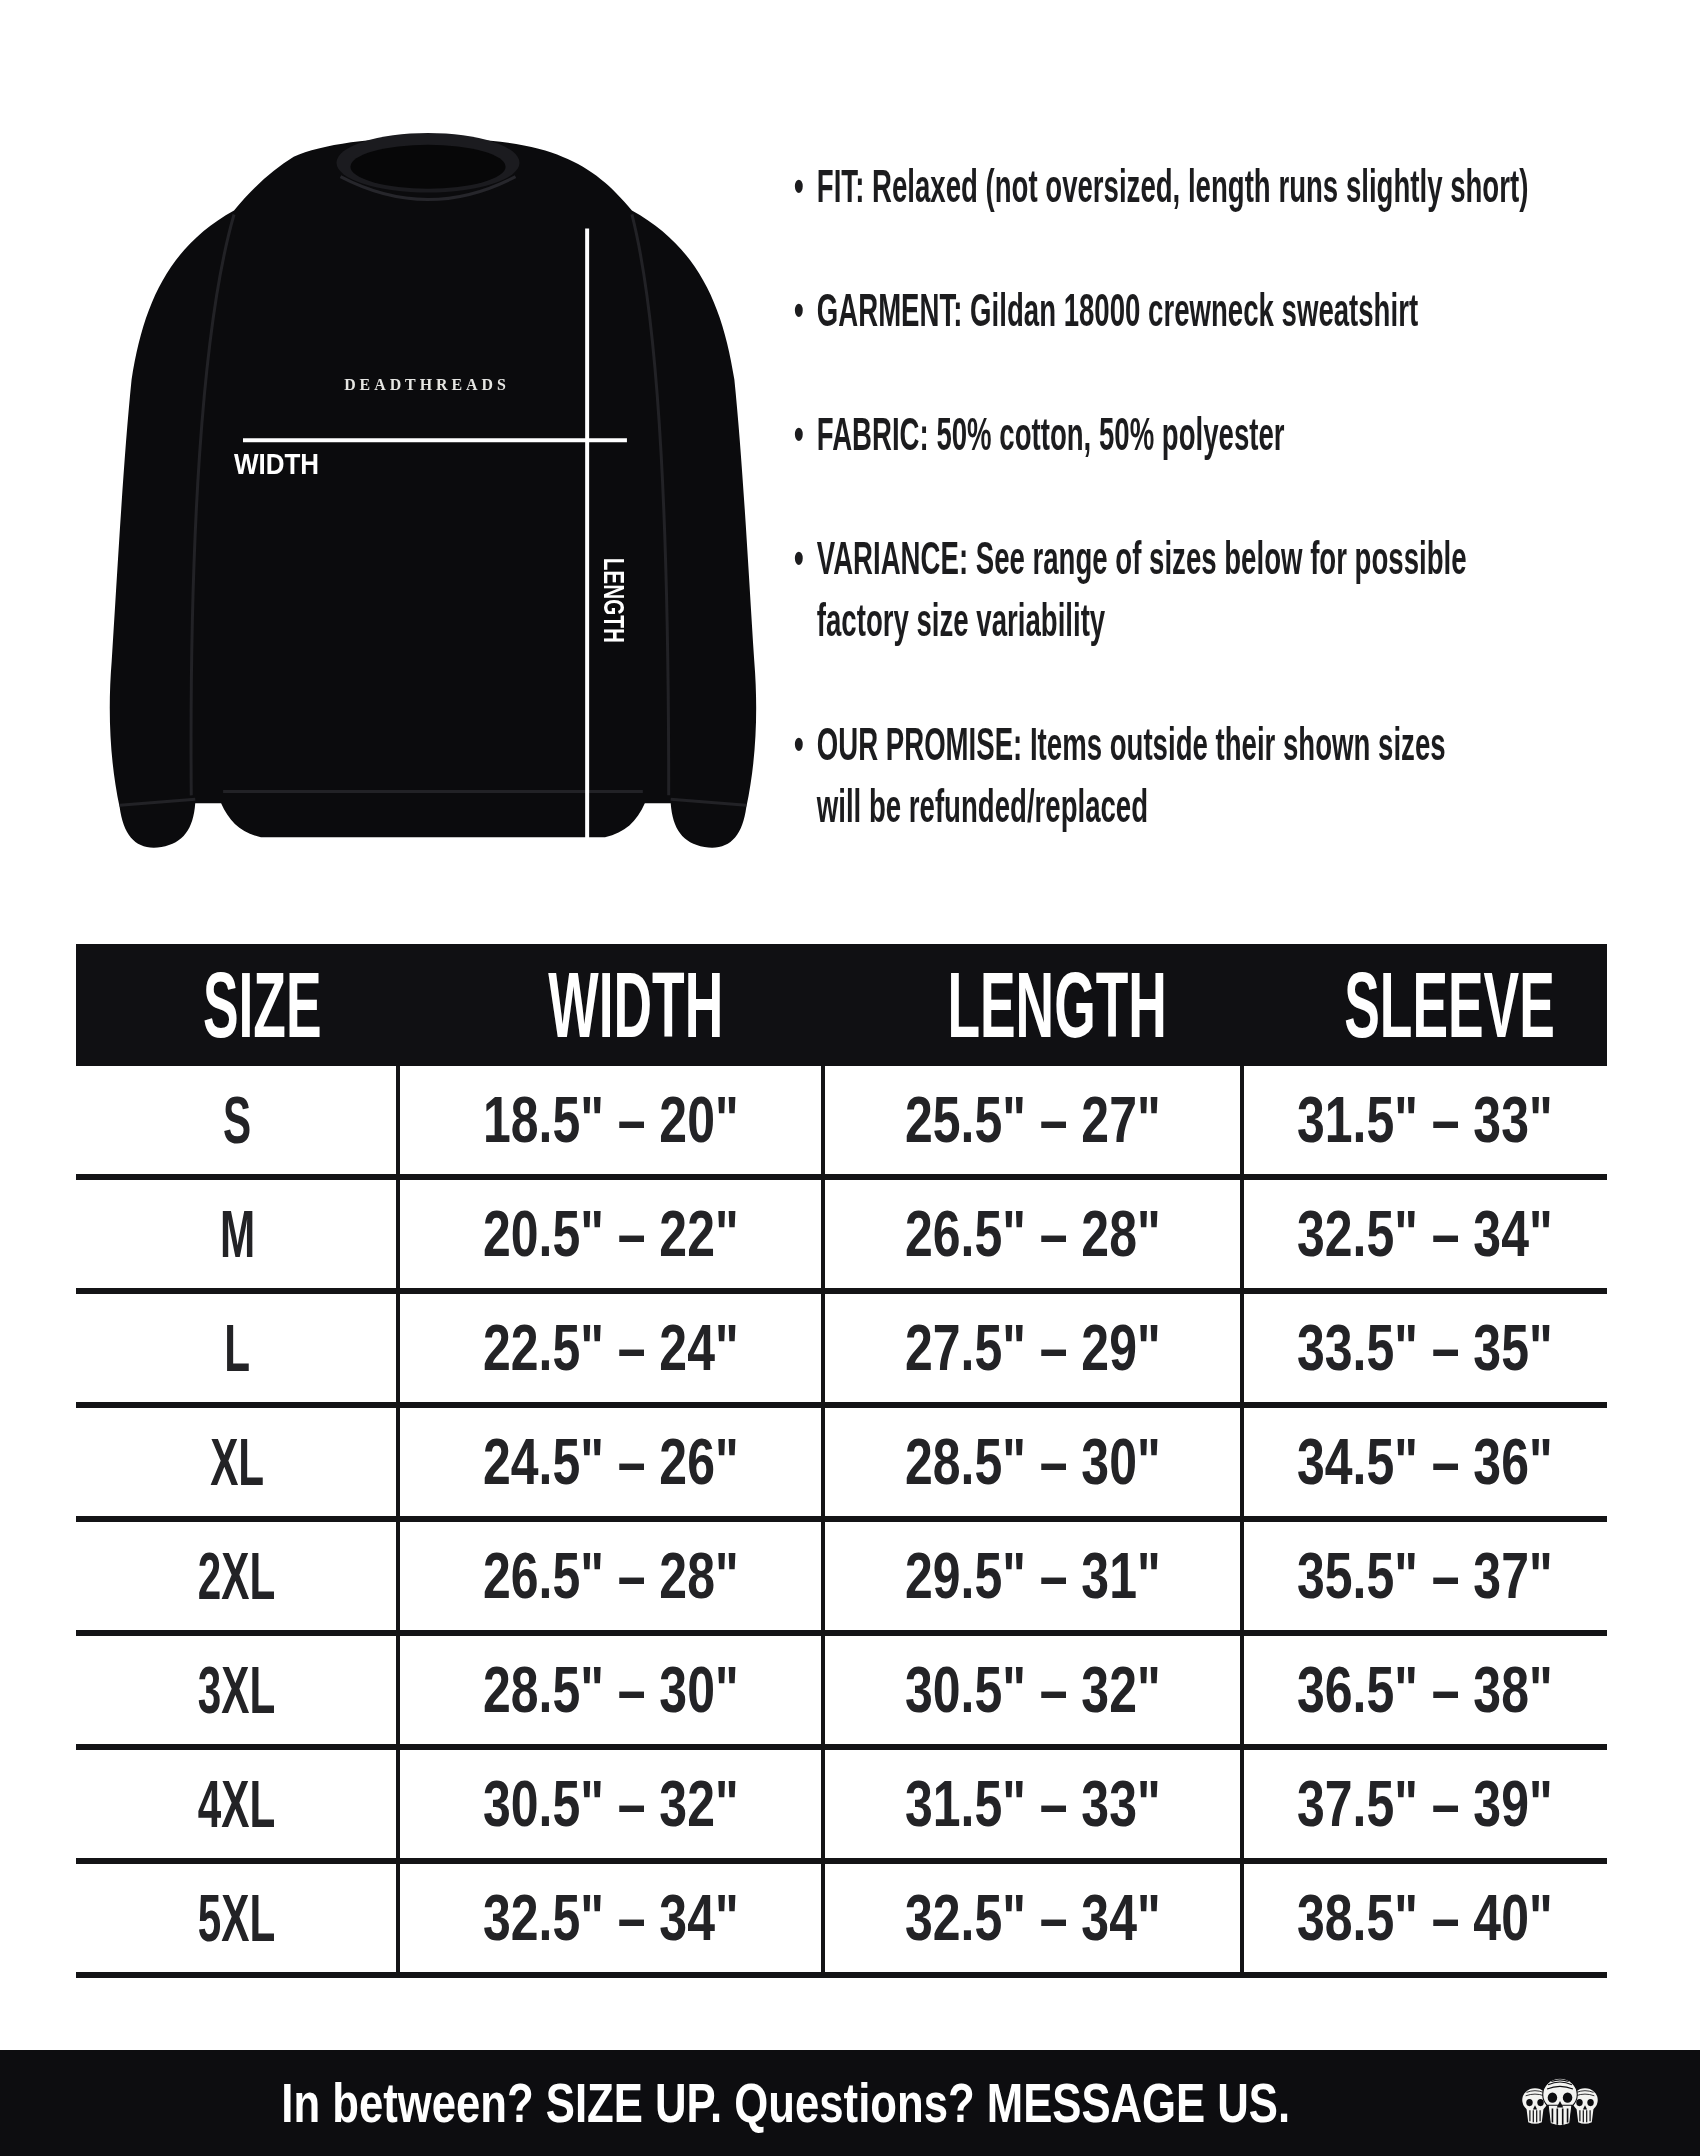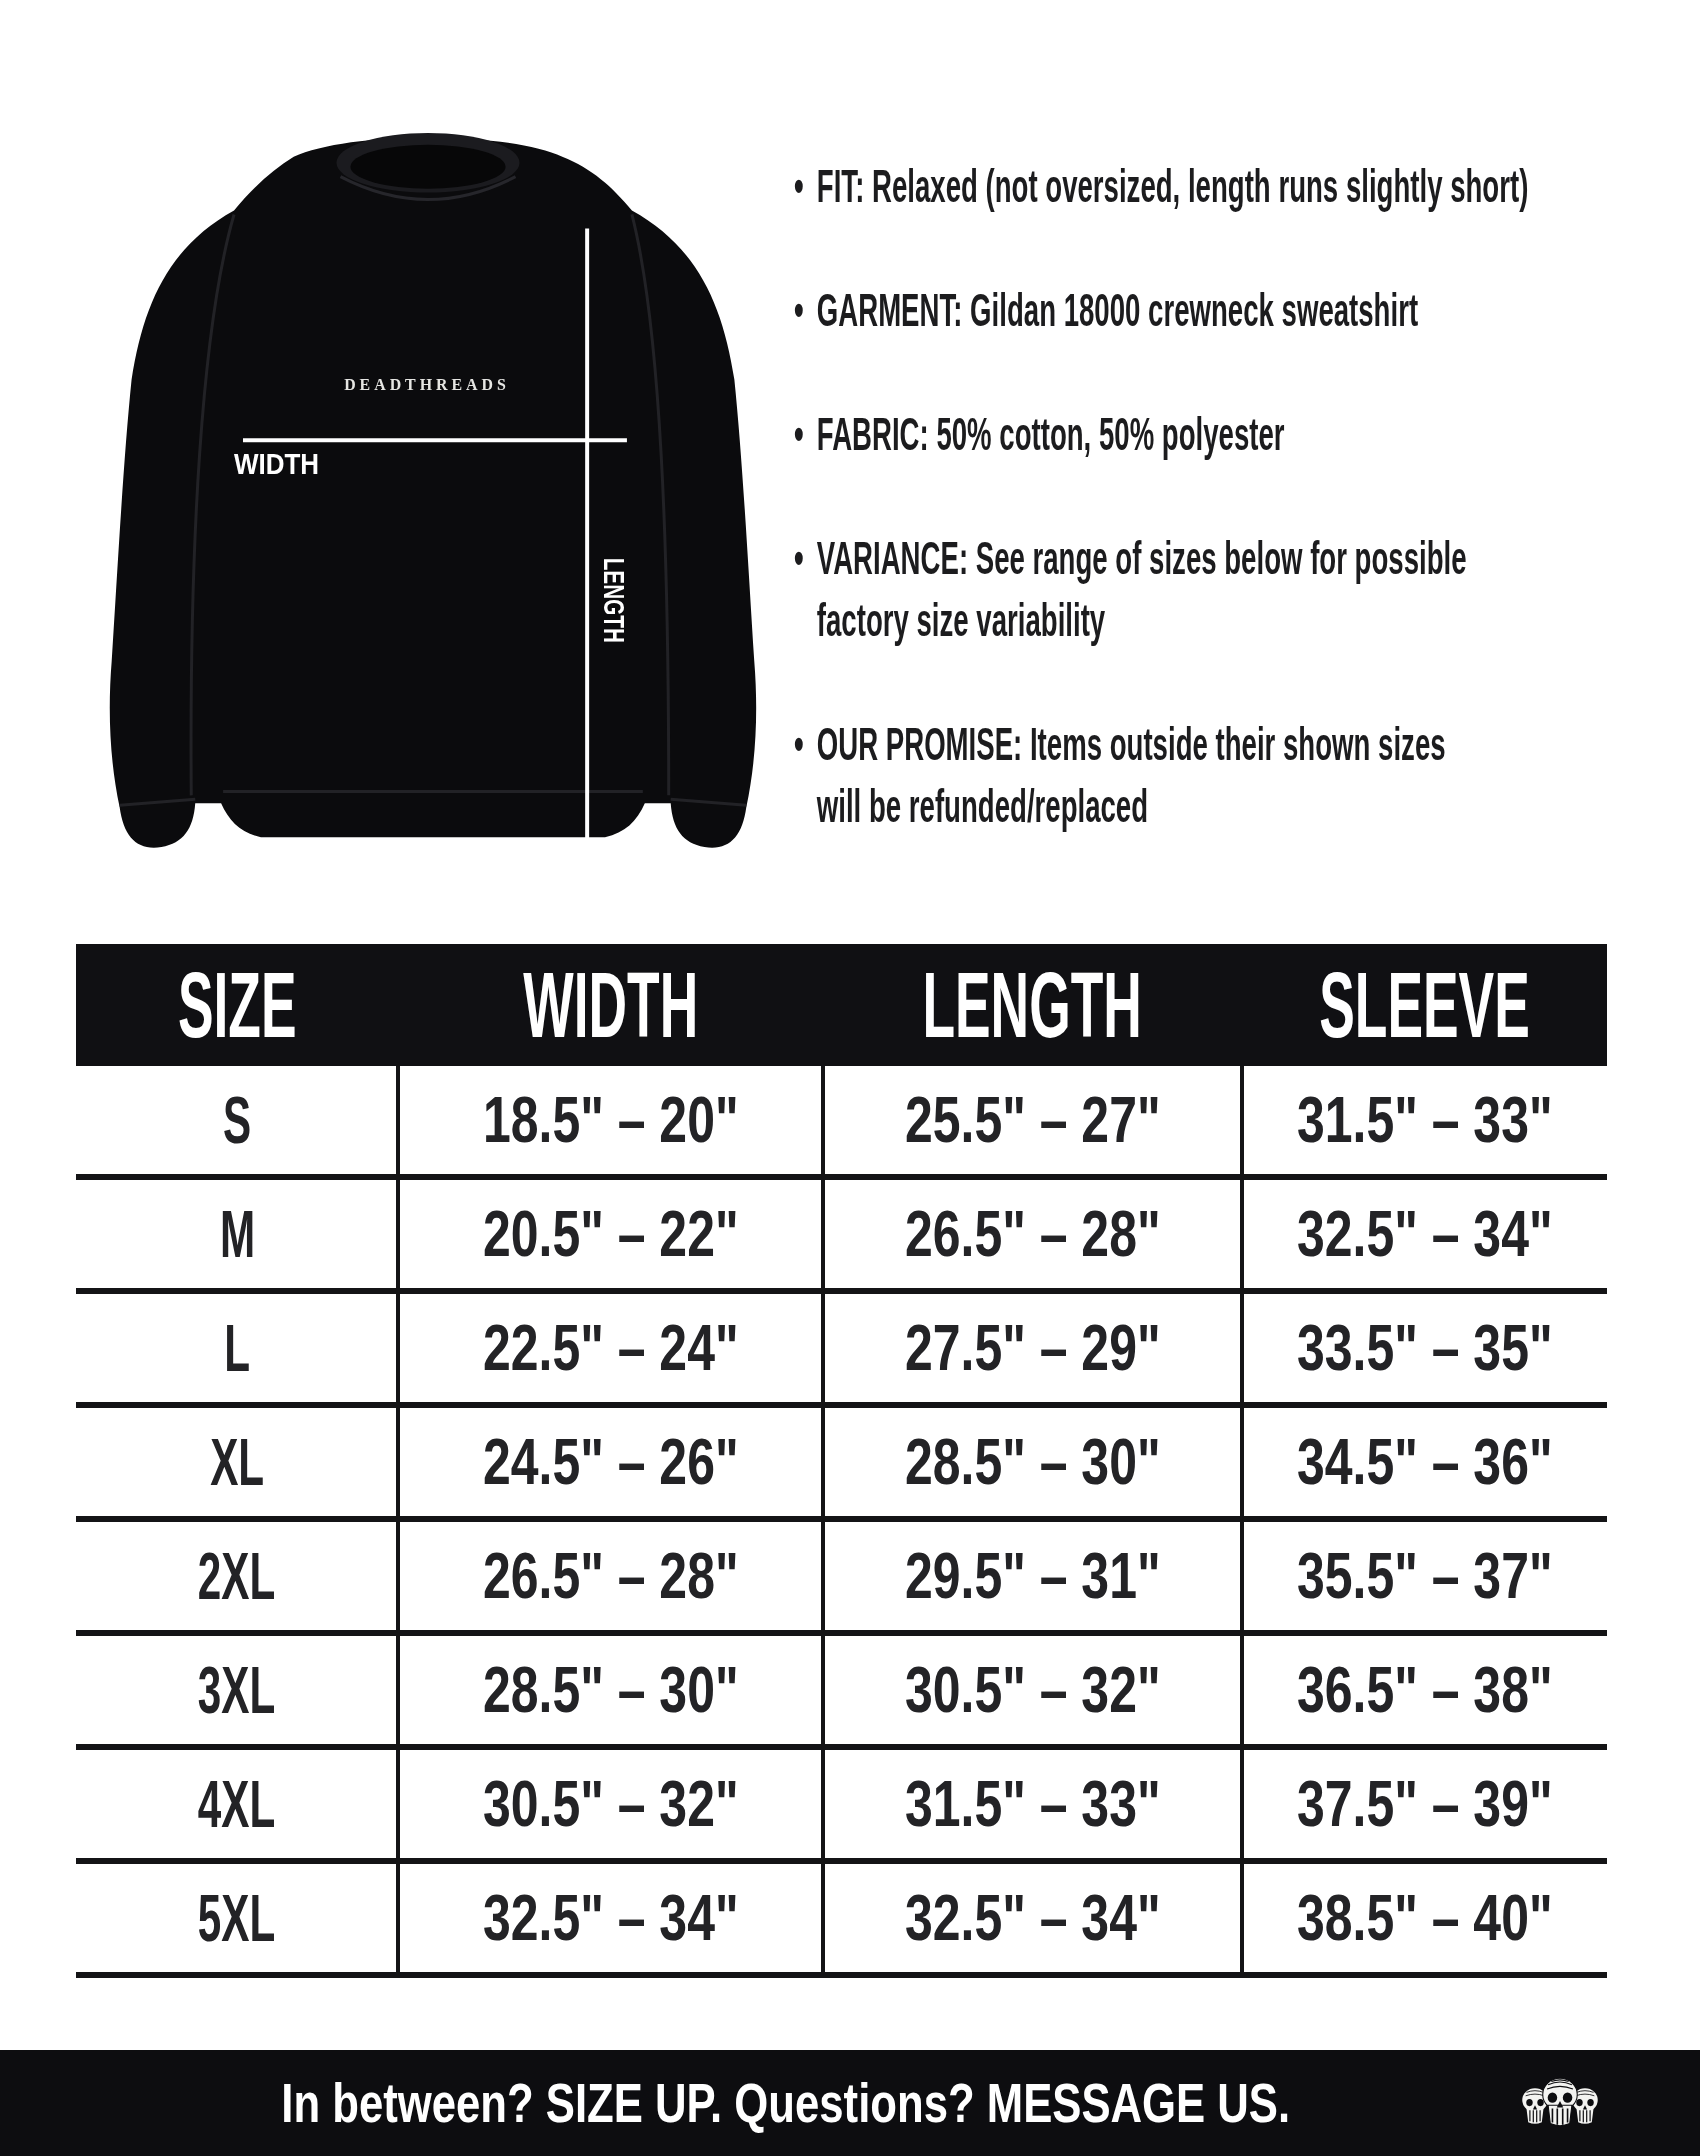--- a/index.html
+++ b/index.html
@@ -20,21 +20,21 @@
     position:relative;padding-left:38px;margin:0 0 62px 0;
     font-size:46px;font-weight:700;line-height:62px;color:#1c1c1e;white-space:nowrap;
   }
   .specs .dot{position:absolute;left:0;top:0;}
   .specs .ln{display:block;}
 
   
   .chart{position:absolute;left:76px;top:944px;width:1531px;}
   .thead{
     display:grid;grid-template-columns:322px 425px 419px 365px;height:122px;
-    background:#101013;align-items:center;justify-items:center;
+    background:#101013;align-items:center;justify-items:center;padding-left:25px;
   }
   .hcell{font-size:92px;font-weight:700;color:#ffffff;transform:scaleX(0.58);white-space:nowrap;}
   .tbody{position:relative;}
   .trow{
     display:grid;grid-template-columns:322px 425px 419px 365px;height:114px;box-sizing:border-box;
     border-bottom:6px solid #141416;align-items:center;justify-items:center;
   }
   .cell{font-size:64px;font-weight:700;color:#232326;transform:scaleX(0.78);white-space:nowrap;}
   .cell.size{font-size:66px;transform:scaleX(0.64);}
   .vline{position:absolute;top:0;bottom:0;width:4px;background:#141416;}

